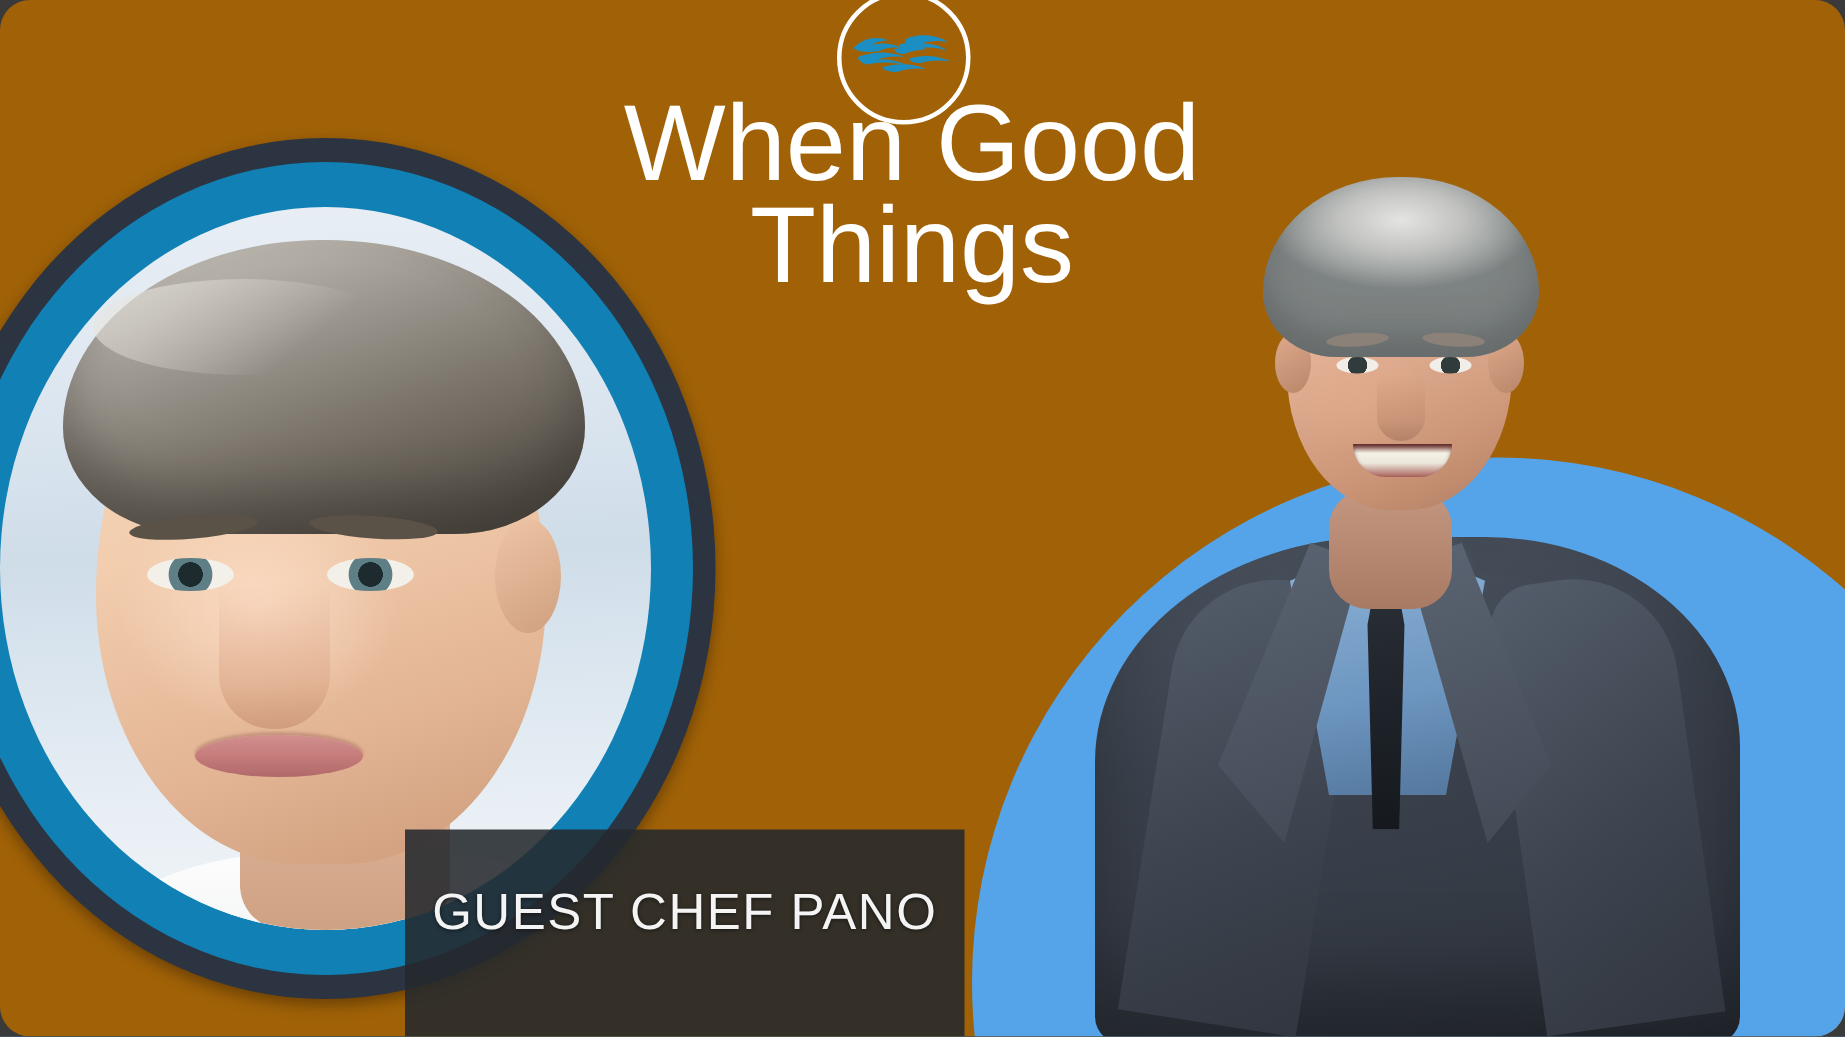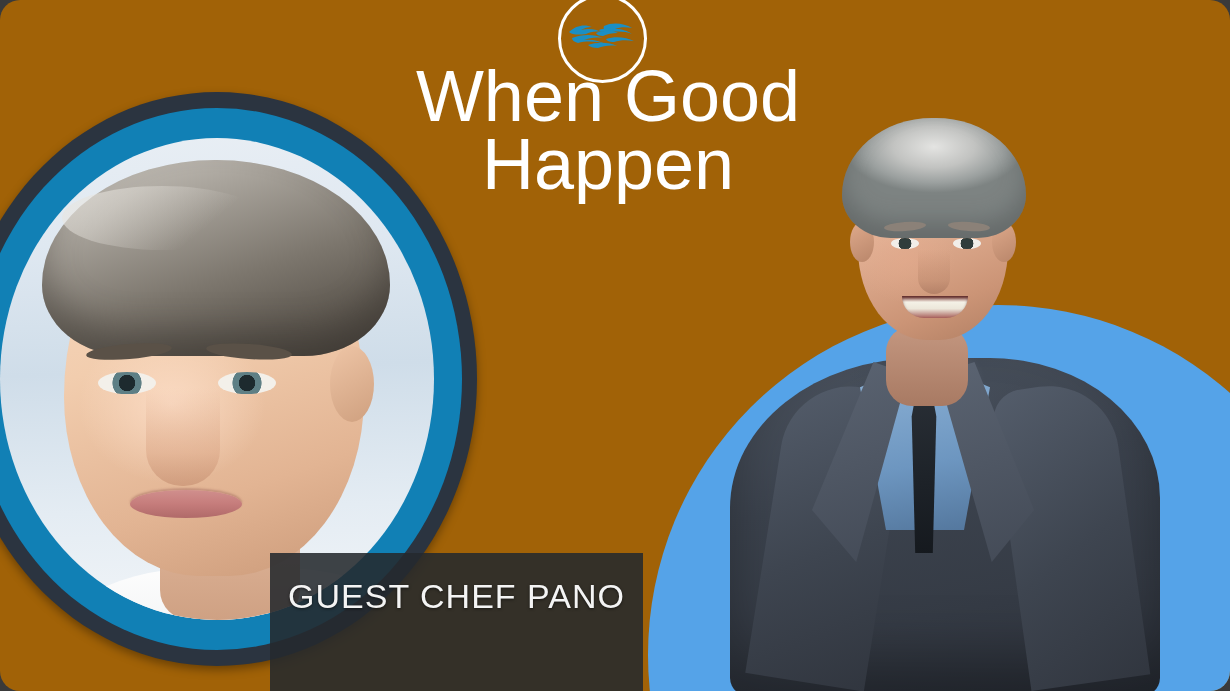--- a/index.html
+++ b/index.html
@@ -347,21 +347,21 @@
 
   
   .caption {
     position: absolute;
     left: 270px;
     top: 553px;
     width: 373px;
     height: 138px;
     background: rgba(36,41,46,.88);
     box-sizing: border-box;
-    padding-top: 20px;
+    padding-top: 32px;
   }
   .caption-text {
     color: #f4f4f4;
     font-size: 34px;
     line-height: 47px;
     text-align: center;
     letter-spacing: 1px;
     text-shadow: 0 1px 3px rgba(0,0,0,.55);
   }
   .caption-text .cl { display: block; }
@@ -420,21 +420,21 @@
         <path d="M6,22 C16,18 28,18 37,22 C30,21 23,22 18,24 C26,23 34,25 39,28 C30,25 20,25 12,27 C8,26 6,24 6,22 Z"></path>
         <path d="M40,23 C49,20 60,21 68,25 C61,24 54,24 48,26 C43,26 41,25 40,23 Z"></path>
         <path d="M22,29 C31,26 43,26 51,30 C44,29 37,30 32,32 C27,32 24,31 22,29 Z"></path>
         <path d="M33,14 C38,12 44,12 48,14 C43,14 38,15 35,16 Z"></path>
       </g>
     </svg>
   </div>
 
   <div class="title">
     <span class="line">When Good</span>
-    <span class="line">Happen</span>
+    <span class="line">Things</span>
   </div>
 
   <div class="caption">
     <div class="caption-text">
       <span class="cl">GUEST CHEF PANO</span>
     </div>
   </div>
 
 </div>
 

